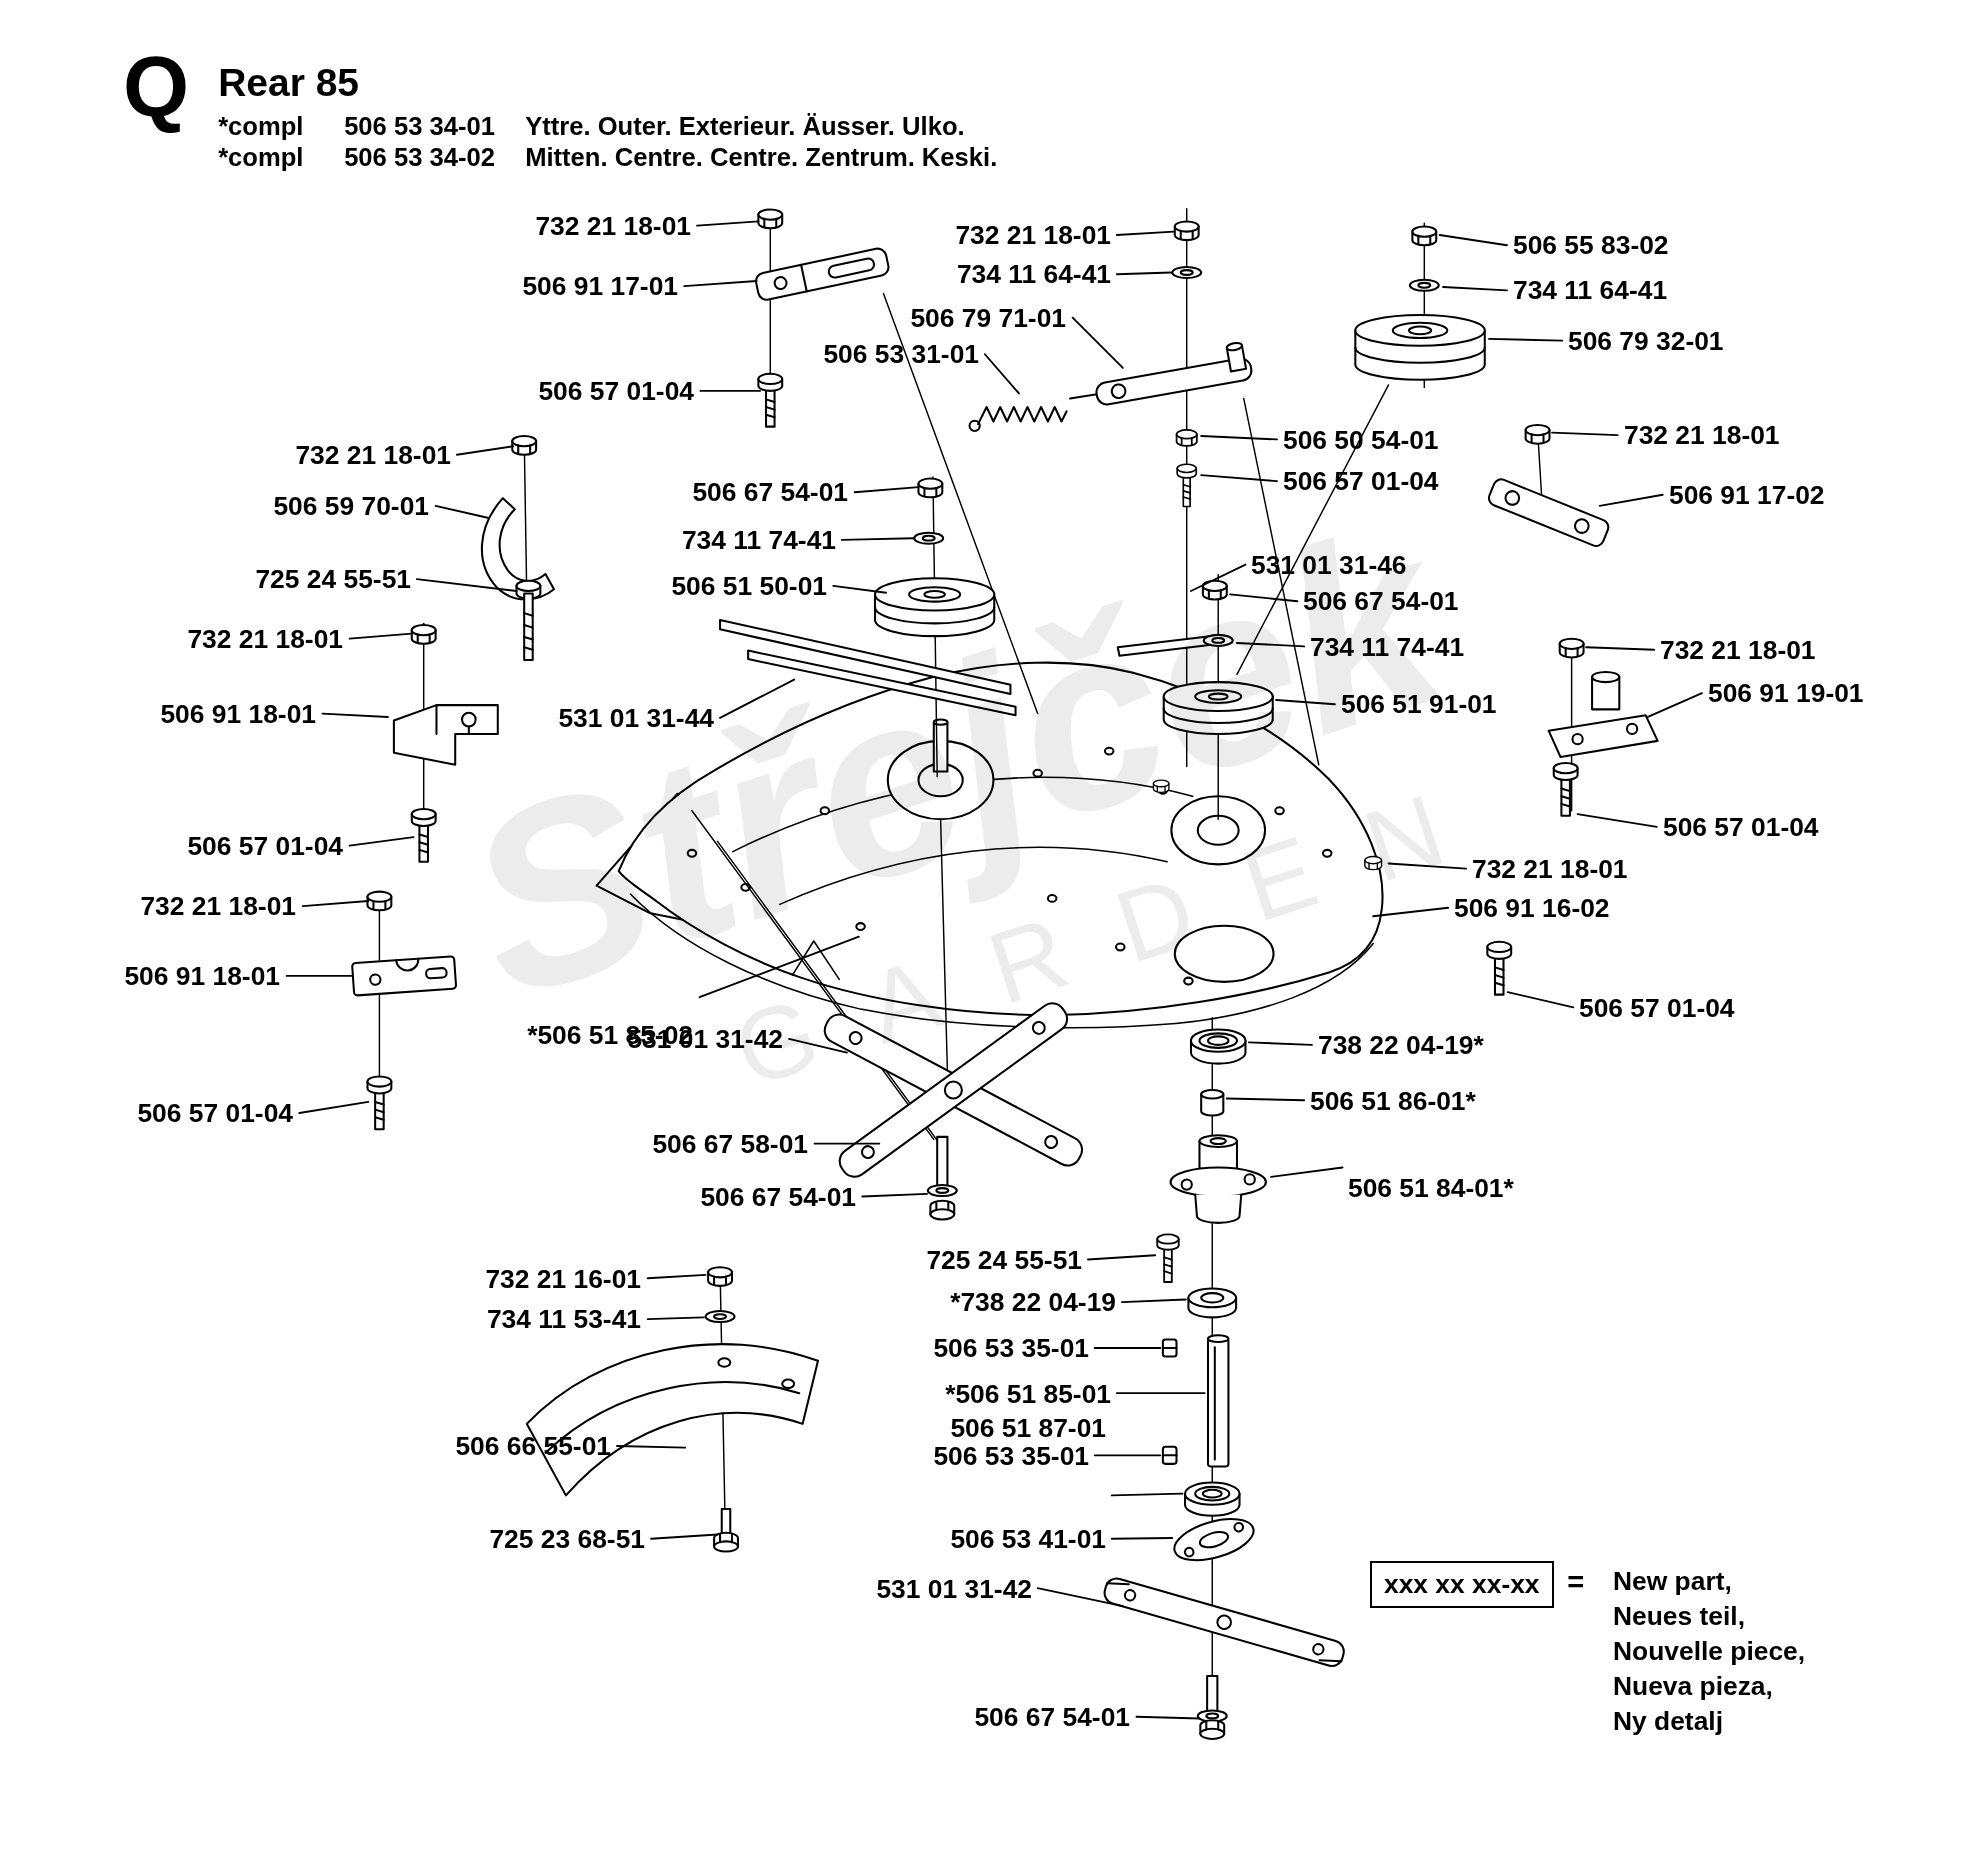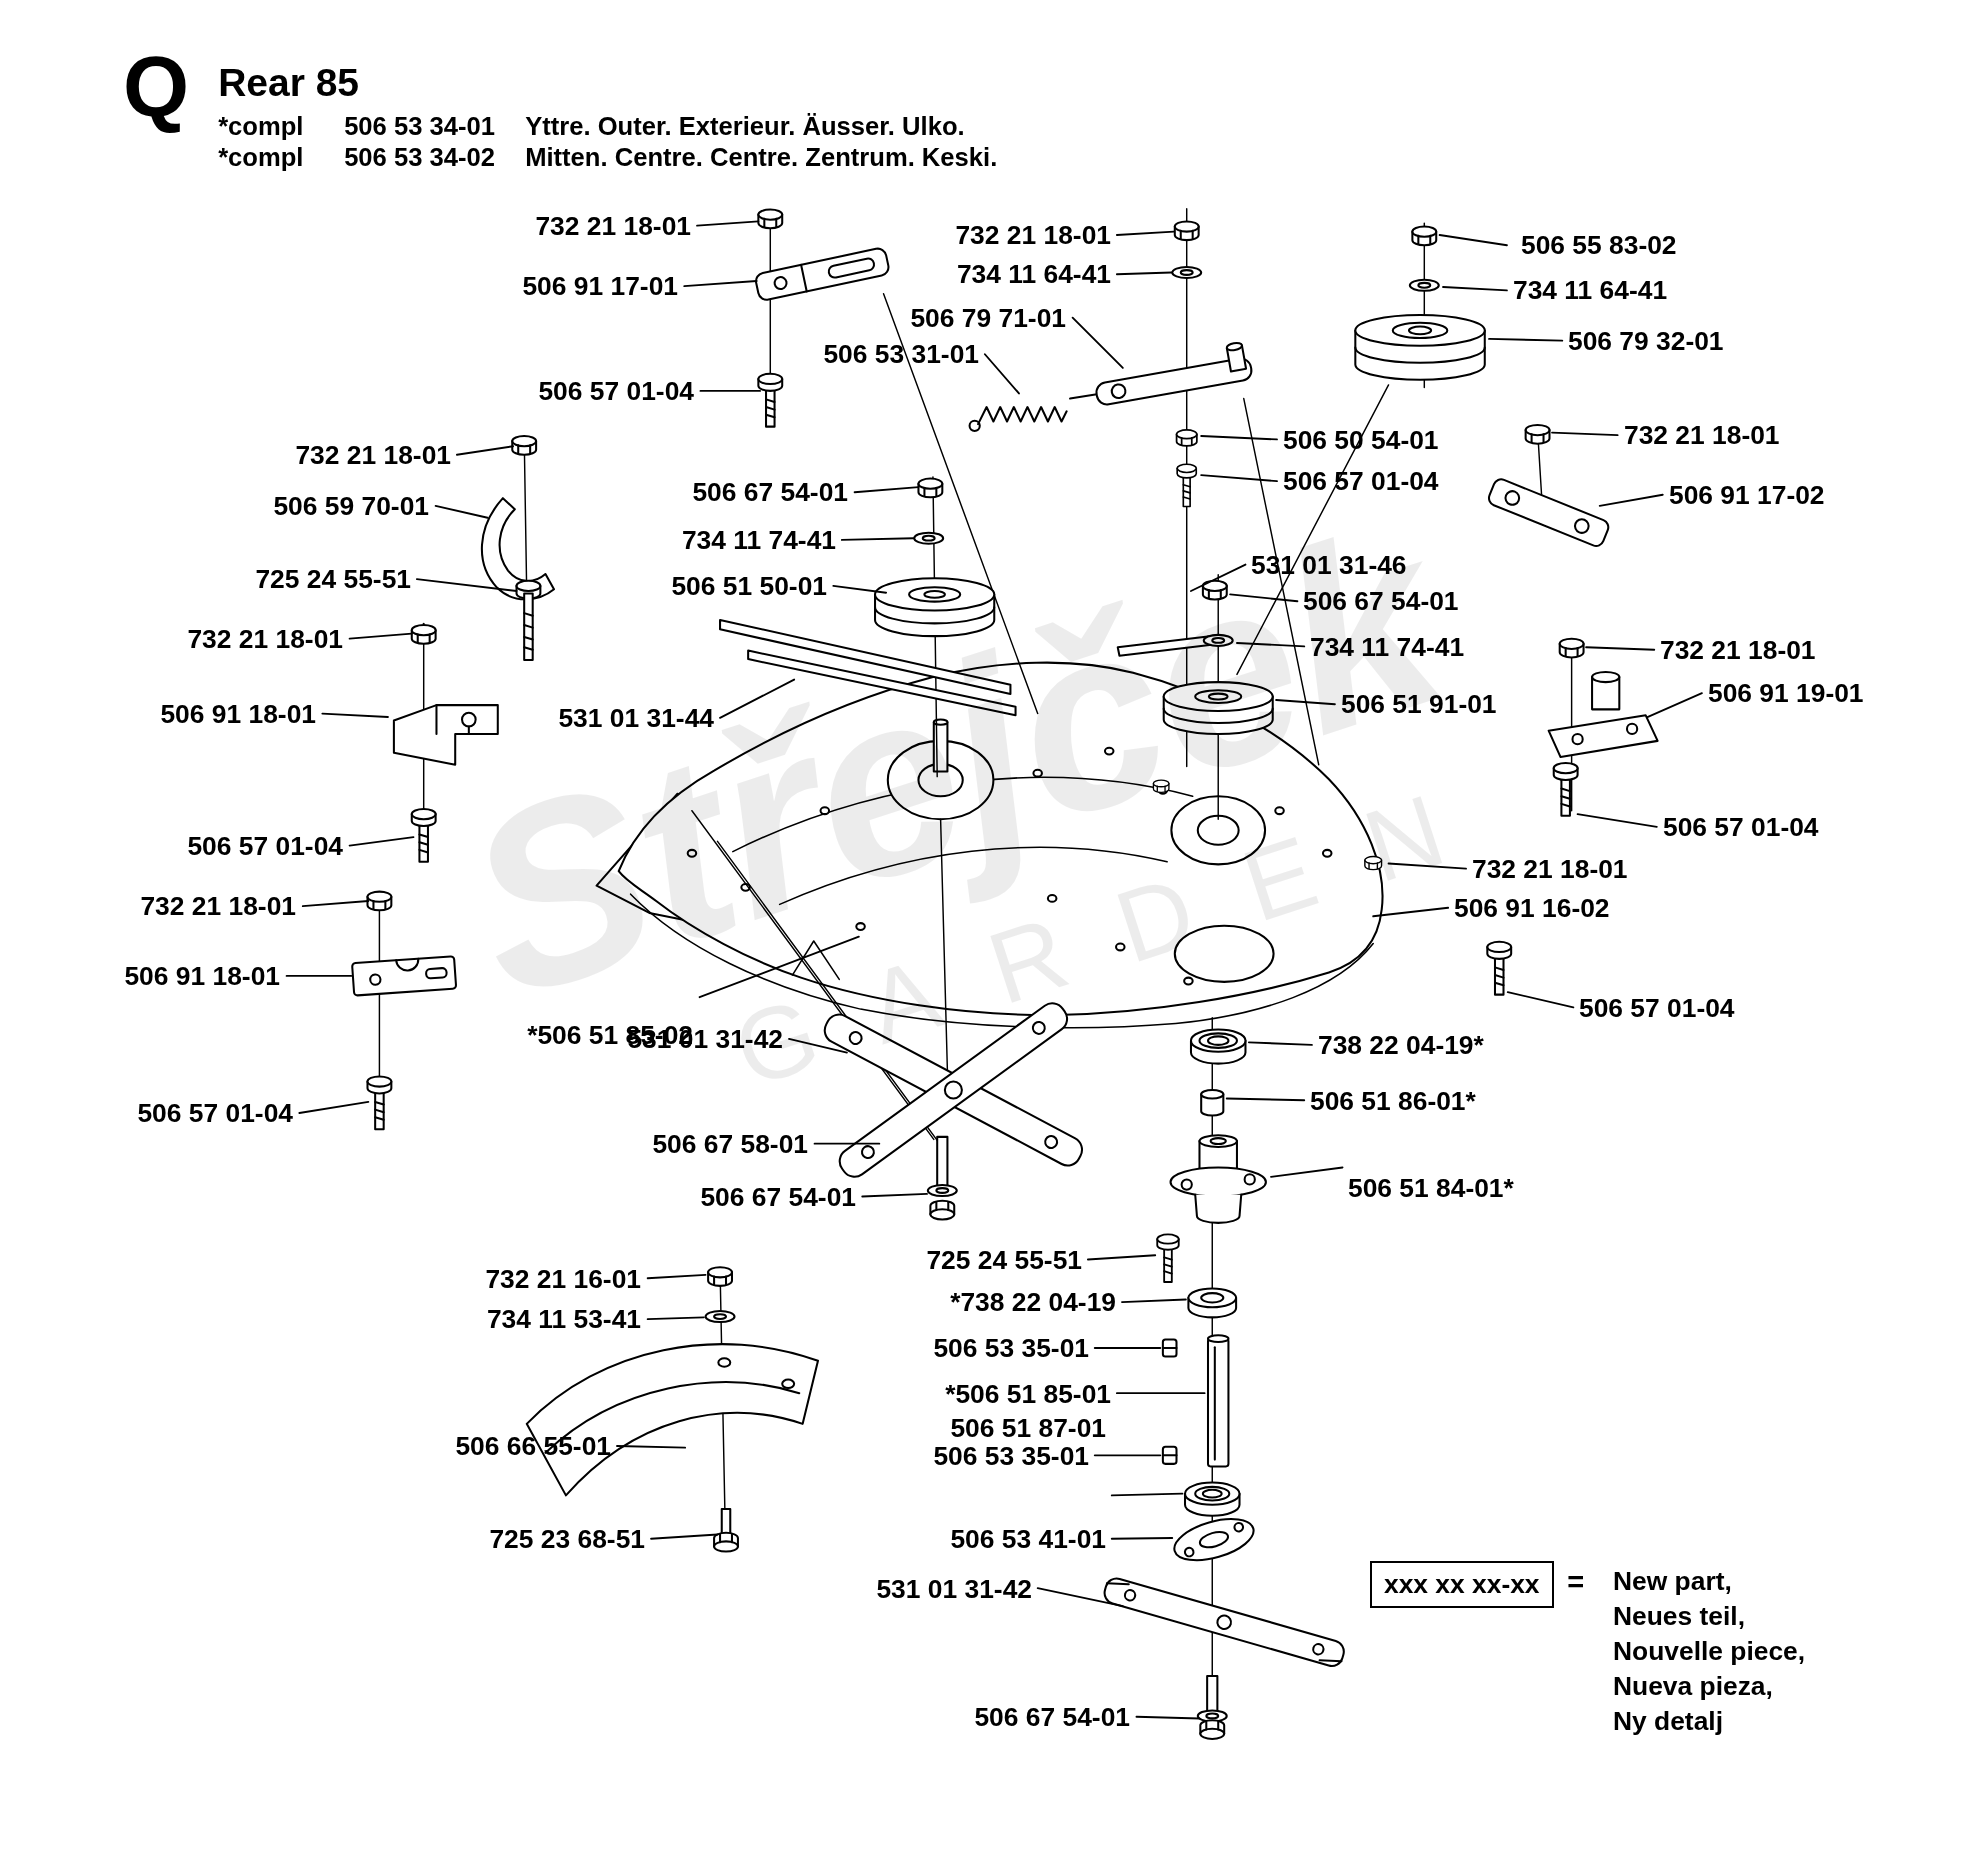--- a/index.html
+++ b/index.html
@@ -425,21 +425,21 @@
   </div>
 </div>
 
 <div id="labels">
     <div class="part-label" style="left: 691px; top: 226px; transform: translate(-100%, -50%);">732 21 18-01</div>
     <div class="part-label" style="left: 678px; top: 286px; transform: translate(-100%, -50%);">506 91 17-01</div>
     <div class="part-label" style="left: 1111px; top: 235px; transform: translate(-100%, -50%);">732 21 18-01</div>
     <div class="part-label" style="left: 1111px; top: 274px; transform: translate(-100%, -50%);">734 11 64-41</div>
     <div class="part-label" style="left: 1066px; top: 318px; transform: translate(-100%, -50%);">506 79 71-01</div>
     <div class="part-label" style="left: 979px; top: 354px; transform: translate(-100%, -50%);">506 53 31-01</div>
-    <div class="part-label" style="left: 1513px; top: 245px; transform: translate(0px, -50%); margin-left: 8px;">506 55 83-02</div>
+    <div class="part-label" style="left: 1513px; top: 245px; transform: translate(0px, -50%);">506 55 83-02</div>
     <div class="part-label" style="left: 1513px; top: 290px; transform: translate(0px, -50%);">734 11 64-41</div>
     <div class="part-label" style="left: 1568px; top: 341px; transform: translate(0px, -50%);">506 79 32-01</div>
     <div class="part-label" style="left: 694px; top: 391px; transform: translate(-100%, -50%);">506 57 01-04</div>
     <div class="part-label" style="left: 451px; top: 455px; transform: translate(-100%, -50%);">732 21 18-01</div>
     <div class="part-label" style="left: 429px; top: 506px; transform: translate(-100%, -50%);">506 59 70-01</div>
     <div class="part-label" style="left: 1283px; top: 440px; transform: translate(0px, -50%);">506 50 54-01</div>
     <div class="part-label" style="left: 1283px; top: 481px; transform: translate(0px, -50%);">506 57 01-04</div>
     <div class="part-label" style="left: 1624px; top: 435px; transform: translate(0px, -50%);">732 21 18-01</div>
     <div class="part-label" style="left: 1669px; top: 495px; transform: translate(0px, -50%);">506 91 17-02</div>
     <div class="part-label" style="left: 848px; top: 492px; transform: translate(-100%, -50%);">506 67 54-01</div>

